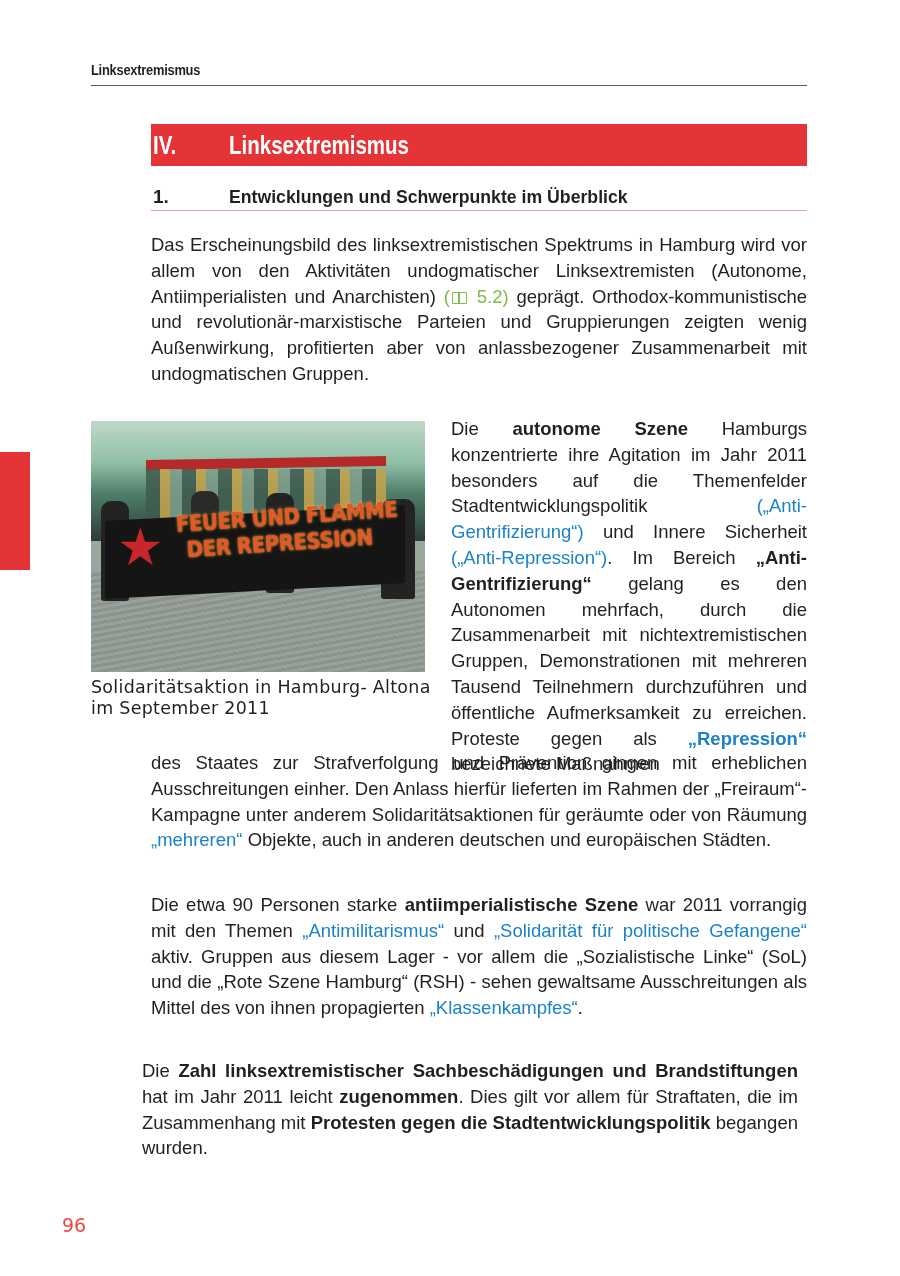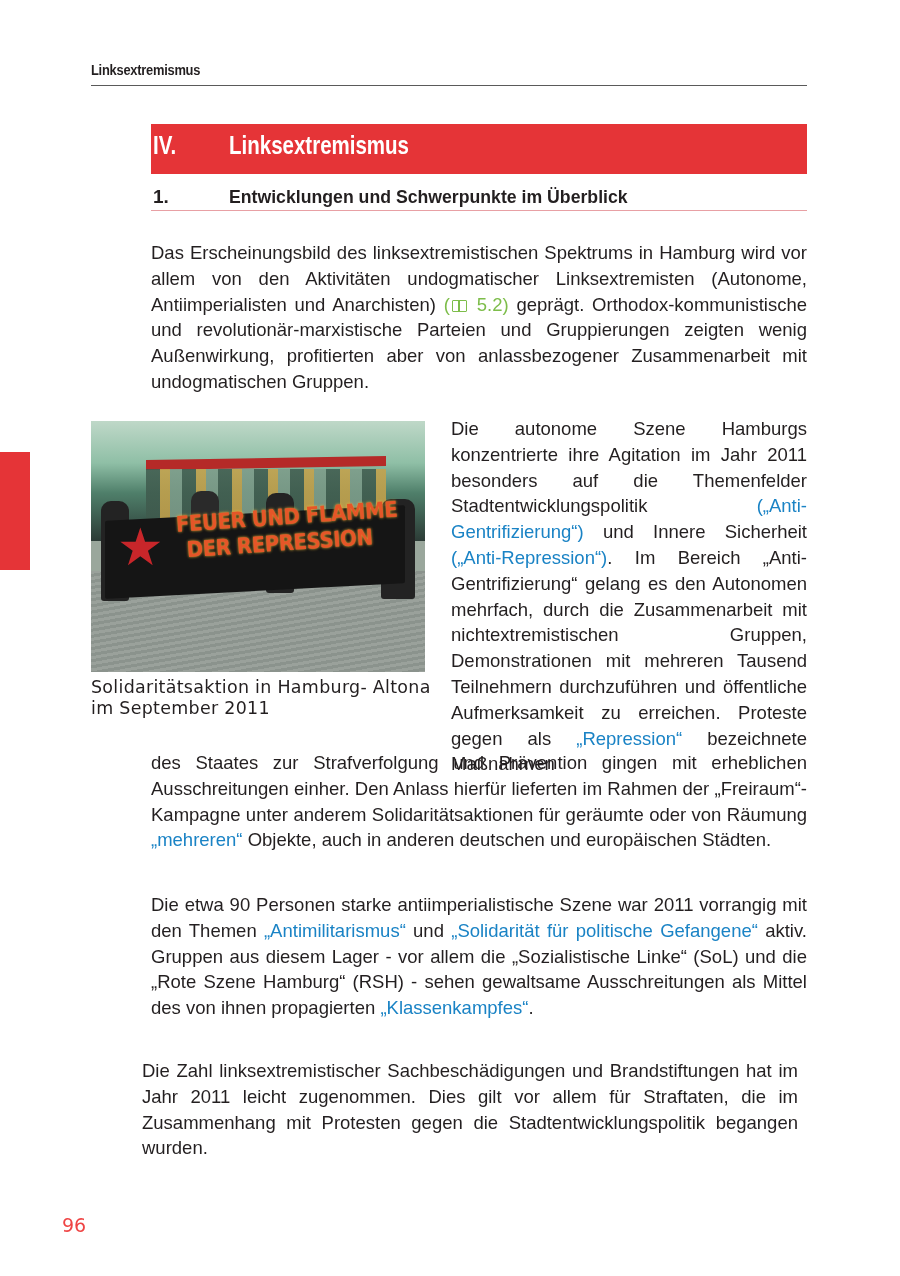--- a/index.html
+++ b/index.html
@@ -30,21 +30,21 @@
     .running-header span {
       display: inline-block;
       transform: scaleX(0.86);
       transform-origin: left;
     }
     .chapter-bar {
       position: absolute;
       left: 151px;
       top: 124px;
       width: 656px;
-      height: 50px;
+      height: 42px;
       background: #e53437;
       color: #ffffff;
       font-weight: bold;
       font-size: 25px;
       line-height: 42px;
     }
     .chapter-bar .num {
       position: absolute;
       left: 2px;
       top: 0;
@@ -83,28 +83,28 @@
       transform: scaleX(0.93);
       transform-origin: left;
     }
     .para {
       position: absolute;
       font-size: 18.5px;
       line-height: 25.8px;
       text-align: justify;
       color: #231f20;
     }
-    .p1 { left: 151px; top: 240px; width: 656px; }
+    .p1 { left: 151px; top: 232px; width: 656px; }
     .p2a { left: 451px; top: 416px; width: 356px; }
     .p2b { left: 151px; top: 750px; width: 656px; }
     .p3 { left: 151px; top: 864px; width: 656px; margin-top: 28px; }
     .p4 { left: 142px; top: 1058px; width: 656px; }
     .blue { color: #1a83c5; }
     .green { color: #7dbd4a; }
-    .b { font-weight: normal; }
+    .b { font-weight: bold; }
     .ref-book {
       display: inline-block;
       width: 15px;
       height: 12px;
       border: 1.5px solid #7dbd4a;
       border-radius: 1px;
       position: relative;
       vertical-align: -1px;
       margin: 0 2px;
       box-sizing: border-box;

